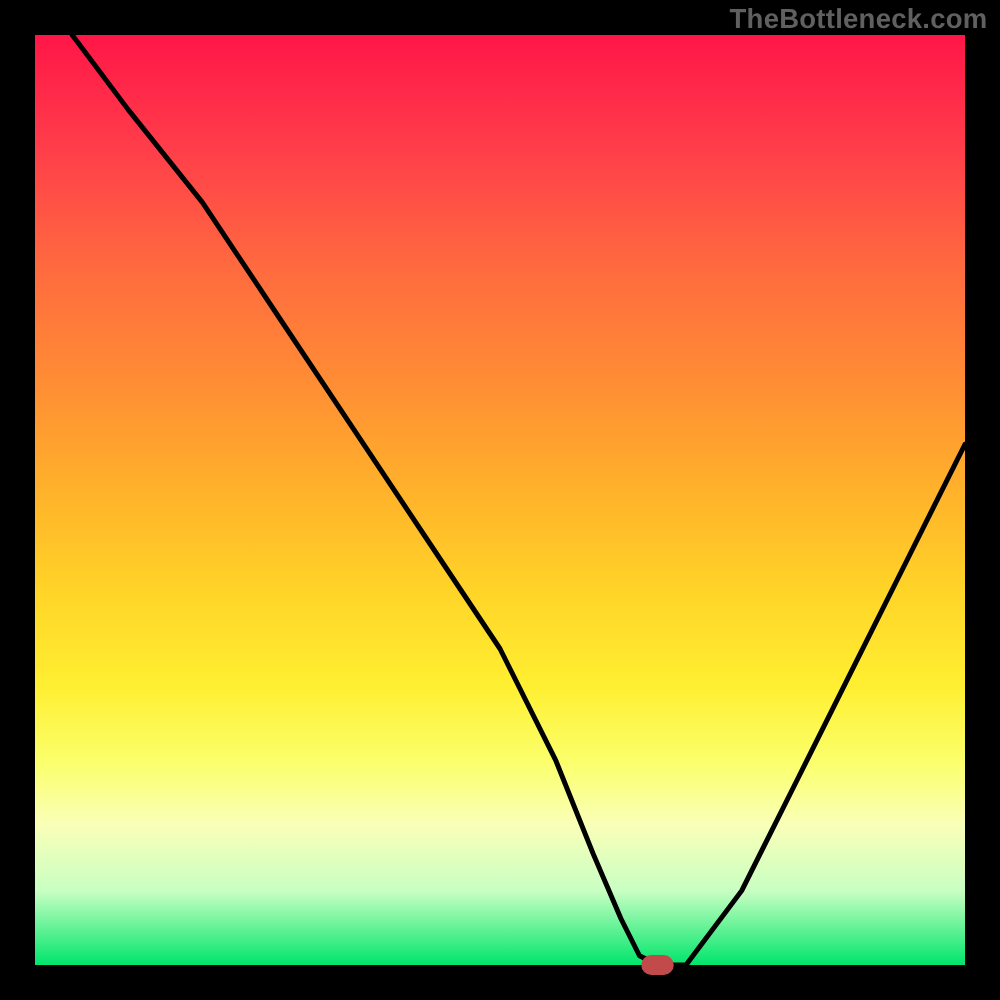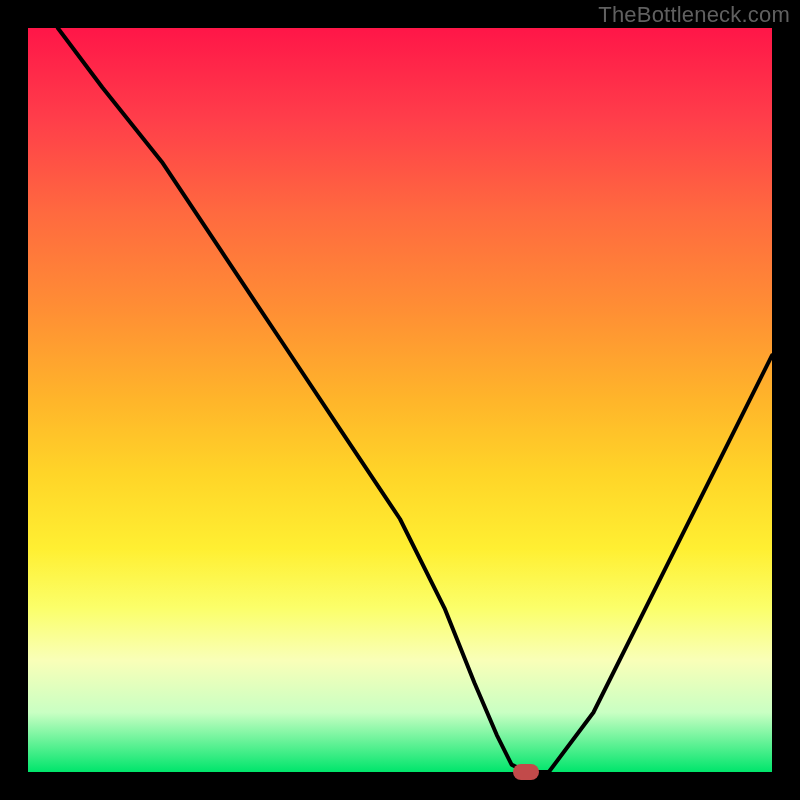--- a/index.html
+++ b/index.html
@@ -15,21 +15,21 @@
     width: 800px;
     height: 800px;
     background: #000;
   }
   .watermark {
     position: absolute;
     top: 2px;
     right: 10px;
     font-family: Arial, Helvetica, sans-serif;
     font-size: 22px;
-    font-weight: 400;
+    font-weight: 700;
     color: #606060;
     letter-spacing: 0.2px;
     z-index: 5;
     margin-left: 22px;
   }
   .plot-area {
     position: absolute;
     left: 28px;
     top: 28px;
     width: 744px;

